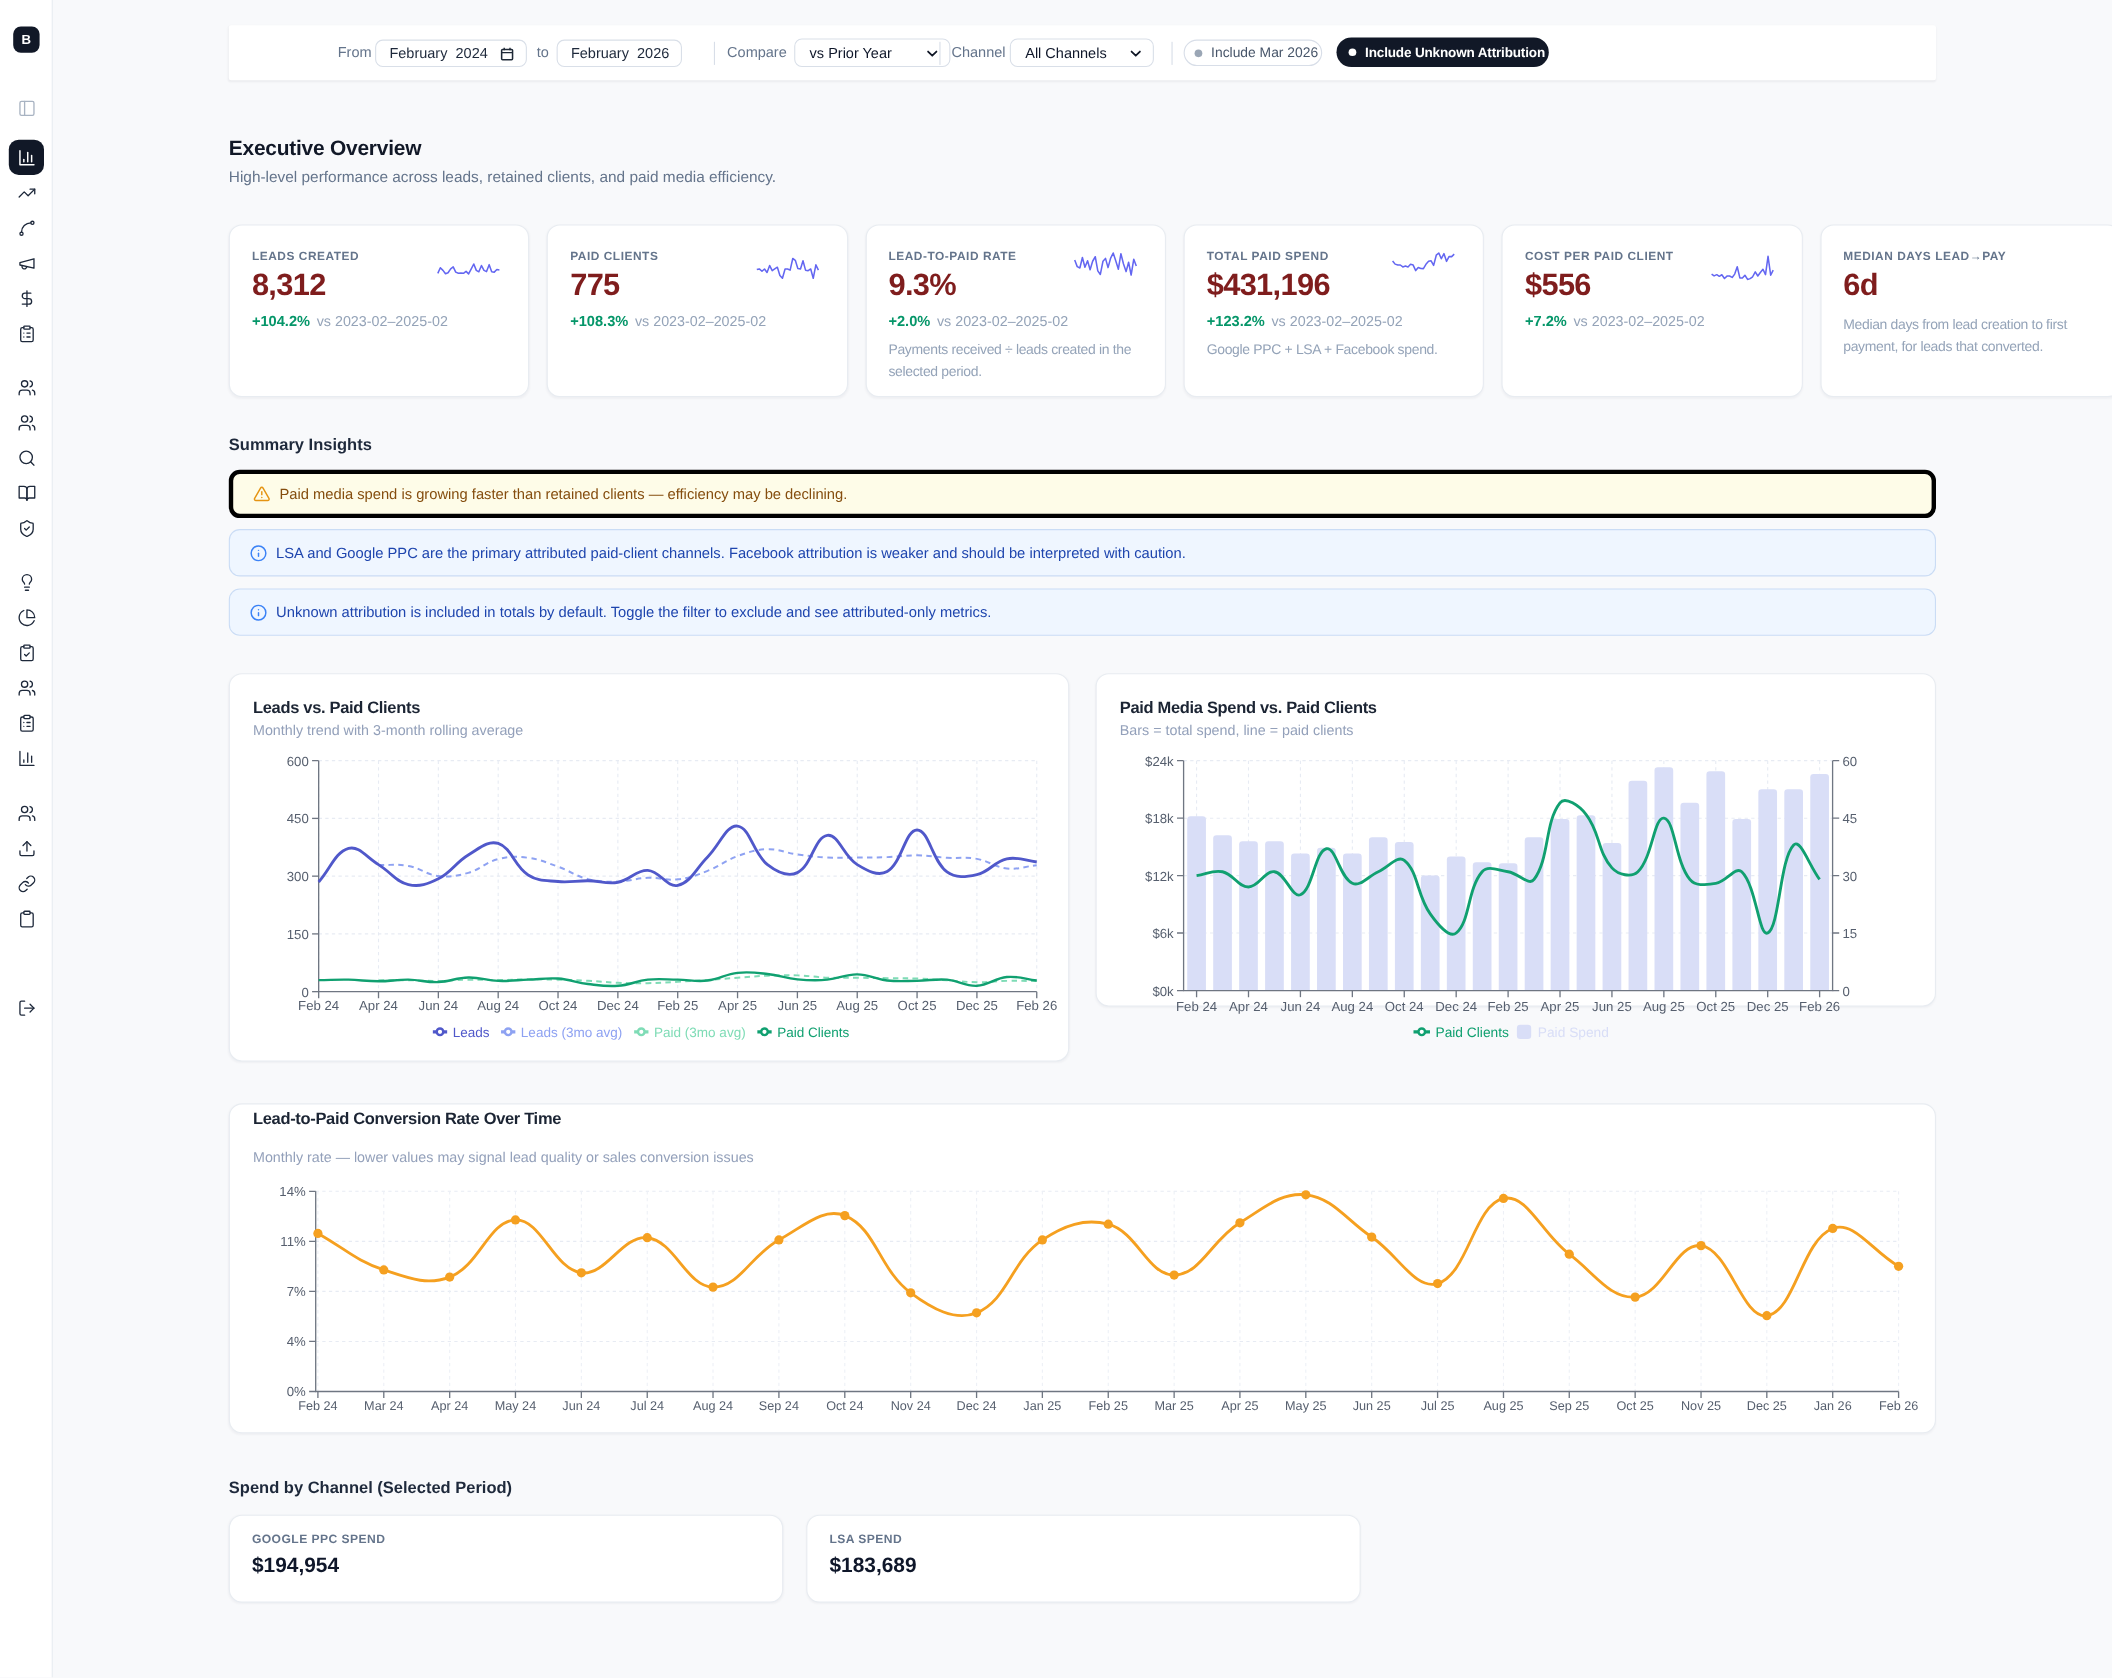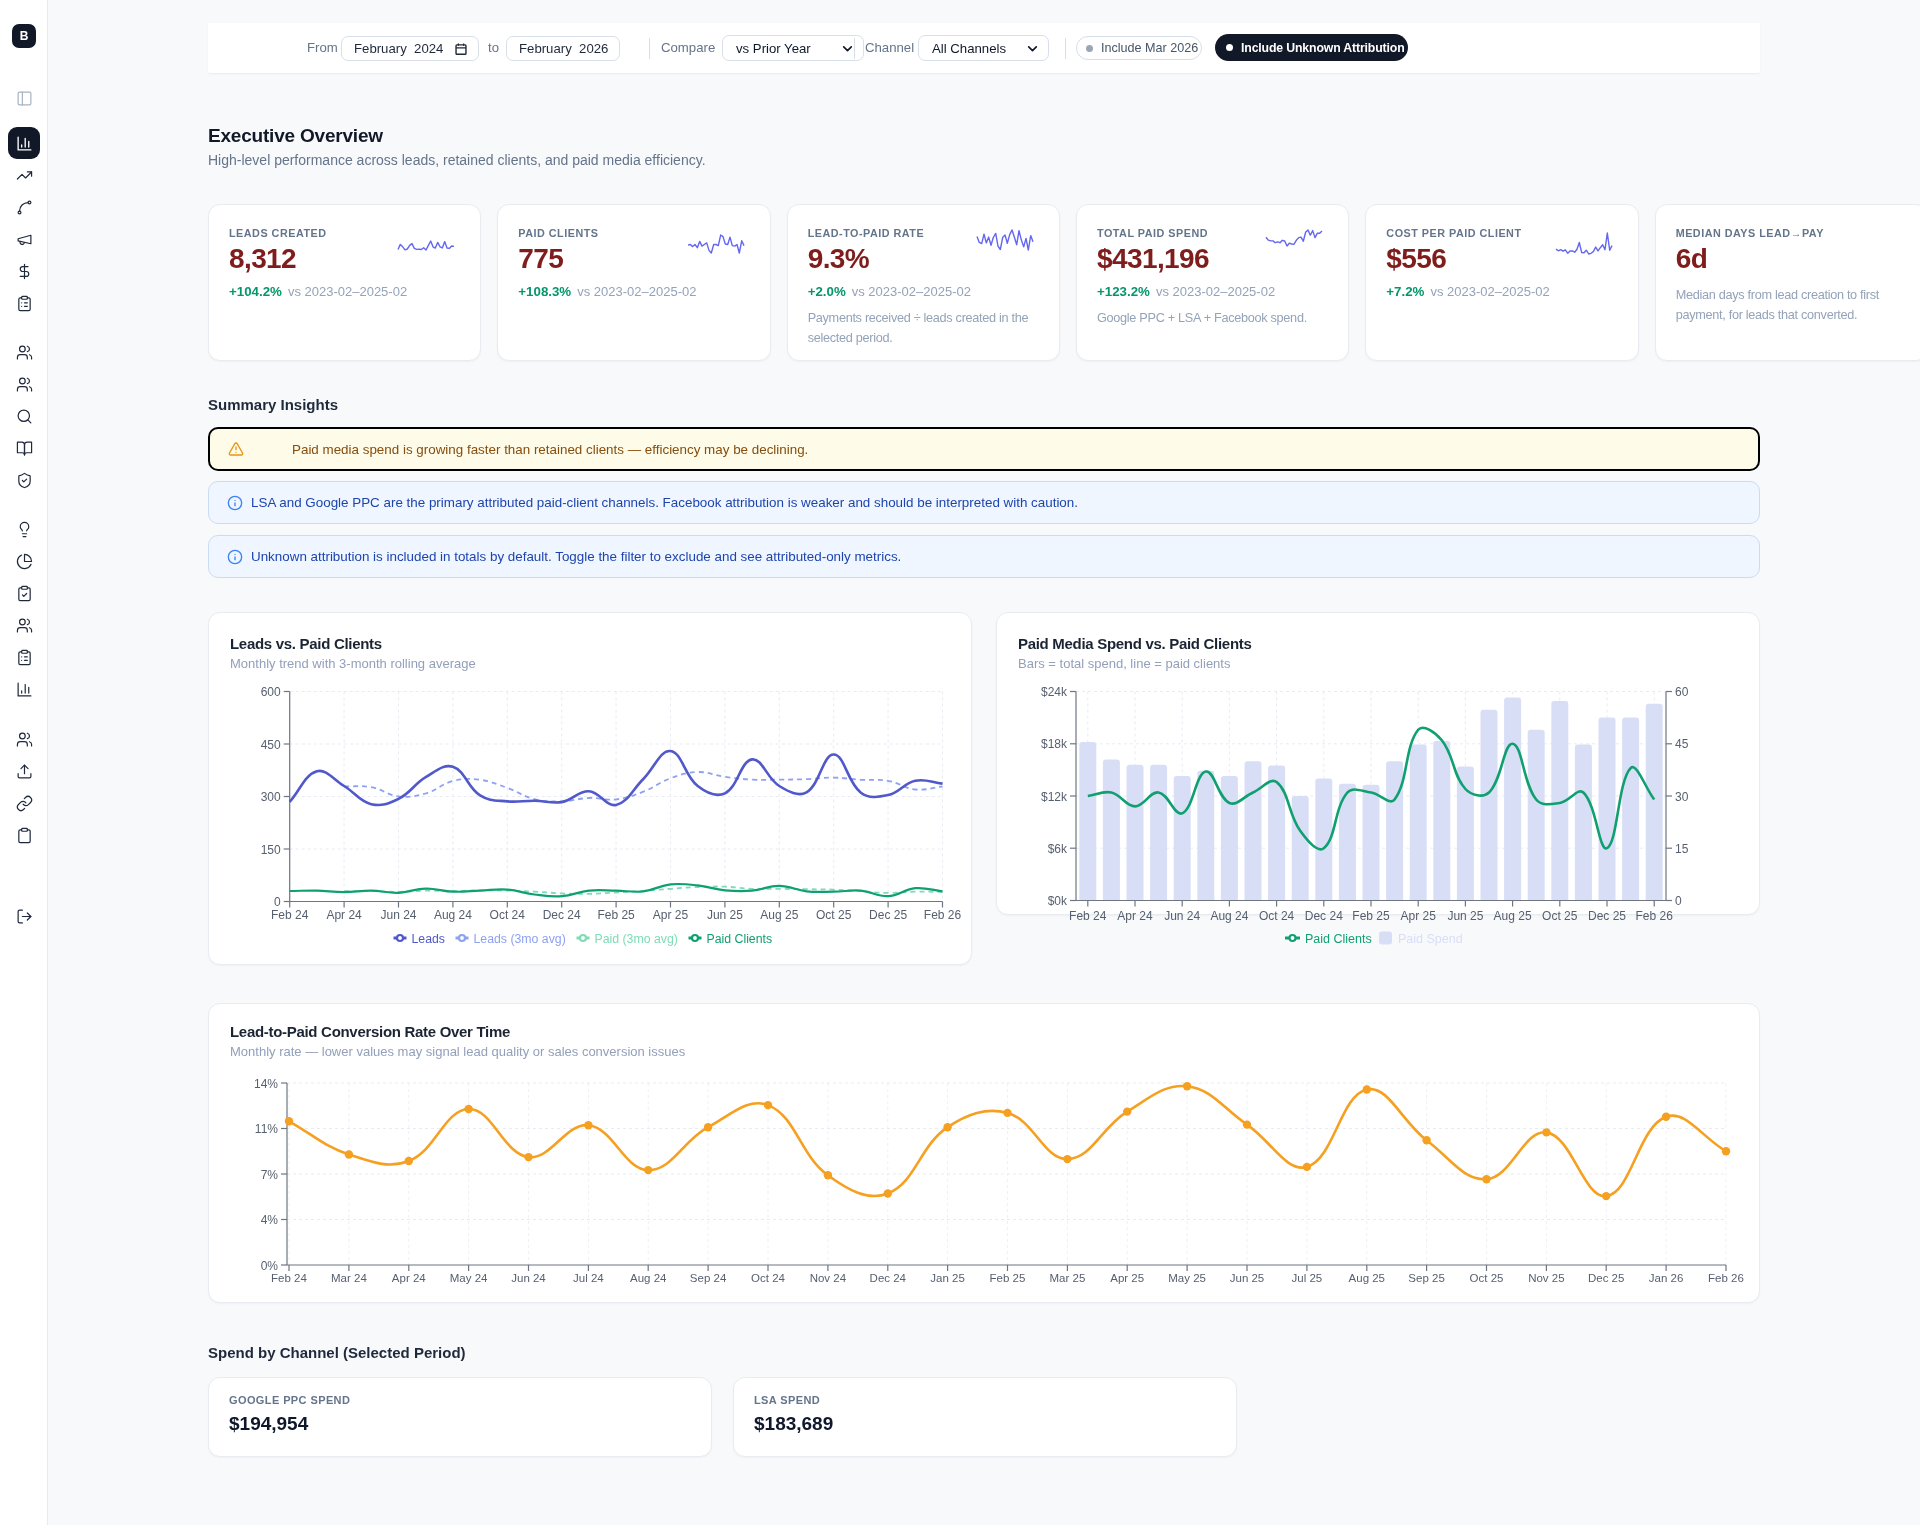--- a/index.html
+++ b/index.html
@@ -25,21 +25,21 @@
 .kval { margin-top:4px; font-size:28px; font-weight:700; color:#7f1d1d; letter-spacing:-0.6px; }
 .kdelta { margin-top:9px; font-size:13.3px; white-space:nowrap; }
 .kd { color:#059669; font-weight:700; }
 .kvs { color:#94a3b8; margin-left:6px; font-size:13px; }
 .kdesc { margin-top:9px; font-size:12.7px; letter-spacing:-0.3px; color:#94a3b8; line-height:20px; }
 .h2 { position:absolute; left:208px; font-size:15px; font-weight:700; color:#1e293b; }
 .alert { position:absolute; left:208px; width:1552px; border-radius:10px; display:flex; align-items:center; }
 .alert svg { margin-left:18px; flex:none; }
 .alert .atxt { white-space:nowrap; }
 .alert .atxt { margin-left:8px; font-size:13.4px; }
-.warn { background:#fefce8; border:2px solid #000000;gap:40px; }
+.warn { background:#fefce8; border:4px solid #000000; }
 .warn .atxt { color:#854d0e; }
 .info { background:#eff6ff; border:1px solid #cadcf5; }
 .info .atxt { color:#1e45ae; }
 .card { position:absolute; background:#fff; border:1px solid #e8ecf1; border-radius:12px; box-shadow:0 1px 2px rgba(16,24,40,.04); }
 .ctitle { position:absolute; left:21px; top:22px; font-size:15px; font-weight:700; color:#1b2433; letter-spacing:-0.3px; }
 .csub { position:absolute; left:21px; top:43px; font-size:13px; color:#93a0ba; }
 svg text { font-family:"Liberation Sans",sans-serif; }
 .scard { position:absolute; top:0; height:80px; width:504px; background:#fff; border:1px solid #e8ecf1; border-radius:12px; box-shadow:0 1px 2px rgba(16,24,40,.04); padding:16px 0 0 20px; }
 .slab { font-size:11px; font-weight:600; letter-spacing:.4px; color:#64748b; }
 .sval { margin-top:7px; font-size:19px; font-weight:700; color:#0f172a; }
@@ -495,21 +495,21 @@
       <text x="657.2" y="306.5" text-anchor="middle" font-size="12" fill="#565f6e">Feb 26</text>
       <path d="M90.8,183.0C100.2,181.6 105.6,177.6 114.4,179.5C124.5,181.8 128.6,193.4 138.0,193.4C147.4,193.4 152.8,178.2 161.6,179.5C171.7,181.0 177.7,203.7 185.2,200.4C196.6,195.4 198.4,160.9 208.8,158.6C217.3,156.7 221.0,184.9 232.4,190.0C239.9,193.3 246.6,183.7 256.0,179.5C265.4,175.3 273.5,164.1 279.6,169.1C292.4,179.4 291.0,200.7 303.2,217.8C309.8,227.1 320.6,240.3 326.8,235.2C339.5,224.9 336.8,195.6 350.4,179.5C355.7,173.3 364.8,178.2 374.0,179.5C383.6,180.9 392.9,192.8 397.6,186.5C411.7,167.7 407.2,134.4 421.2,116.8C426.1,110.7 438.7,119.6 444.8,127.3C457.6,143.3 455.3,161.5 468.4,176.0C474.2,182.4 486.2,185.1 492.0,179.5C505.1,166.9 506.7,129.4 515.6,130.8C525.6,132.2 525.7,169.5 539.2,186.5C544.5,193.2 553.7,191.3 562.8,190.0C572.6,188.5 580.8,174.1 586.4,179.5C599.6,192.2 602.1,239.3 610.0,235.2C620.9,229.6 620.8,168.4 633.6,155.1C639.6,148.9 647.8,173.9 657.2,186.5" fill="none" stroke="#10a070" stroke-width="2.6"></path>
       <line x1="288" y1="325" x2="303" y2="325" stroke="#10a070" stroke-width="3"></line>
       <circle cx="295.5" cy="325" r="3.0" fill="#fff" stroke="#10a070" stroke-width="2.2"></circle>
       <text x="308" y="329.5" font-size="12.5" fill="#10a070">Paid Clients</text>
       <rect x="382" y="318.5" width="13" height="13" rx="3" fill="#d9def7"></rect>
       <text x="401" y="329.5" font-size="12.5" fill="#d9def7">Paid Spend</text>
     </svg>
 </div>
 <div class="card" style="left:208px;top:1003px;width:1552px;height:300px">
-  <div class="ctitle" style="top:19px">Lead-to-Paid Conversion Rate Over Time</div>
+  <div class="ctitle" style="top:5px">Lead-to-Paid Conversion Rate Over Time</div>
   <div class="csub" style="top:40px">Monthly rate — lower values may signal lead quality or sales conversion issues</div>
   <svg width="1552" height="300" viewBox="0 0 1552 300" style="position:absolute;left:0;top:0">
       <line x1="78" y1="215.5" x2="1517" y2="215.5" stroke="#e7ebf3" stroke-width="1" stroke-dasharray="3,3"></line>
       <line x1="78" y1="170.0" x2="1517" y2="170.0" stroke="#e7ebf3" stroke-width="1" stroke-dasharray="3,3"></line>
       <line x1="78" y1="124.5" x2="1517" y2="124.5" stroke="#e7ebf3" stroke-width="1" stroke-dasharray="3,3"></line>
       <line x1="78" y1="79.0" x2="1517" y2="79.0" stroke="#e7ebf3" stroke-width="1" stroke-dasharray="3,3"></line>
       <line x1="80.0" y1="79" x2="80.0" y2="261" stroke="#edf0f6" stroke-width="1" stroke-dasharray="3,3"></line>
       <line x1="139.9" y1="79" x2="139.9" y2="261" stroke="#edf0f6" stroke-width="1" stroke-dasharray="3,3"></line>
       <line x1="199.8" y1="79" x2="199.8" y2="261" stroke="#edf0f6" stroke-width="1" stroke-dasharray="3,3"></line>
       <line x1="259.6" y1="79" x2="259.6" y2="261" stroke="#edf0f6" stroke-width="1" stroke-dasharray="3,3"></line>

